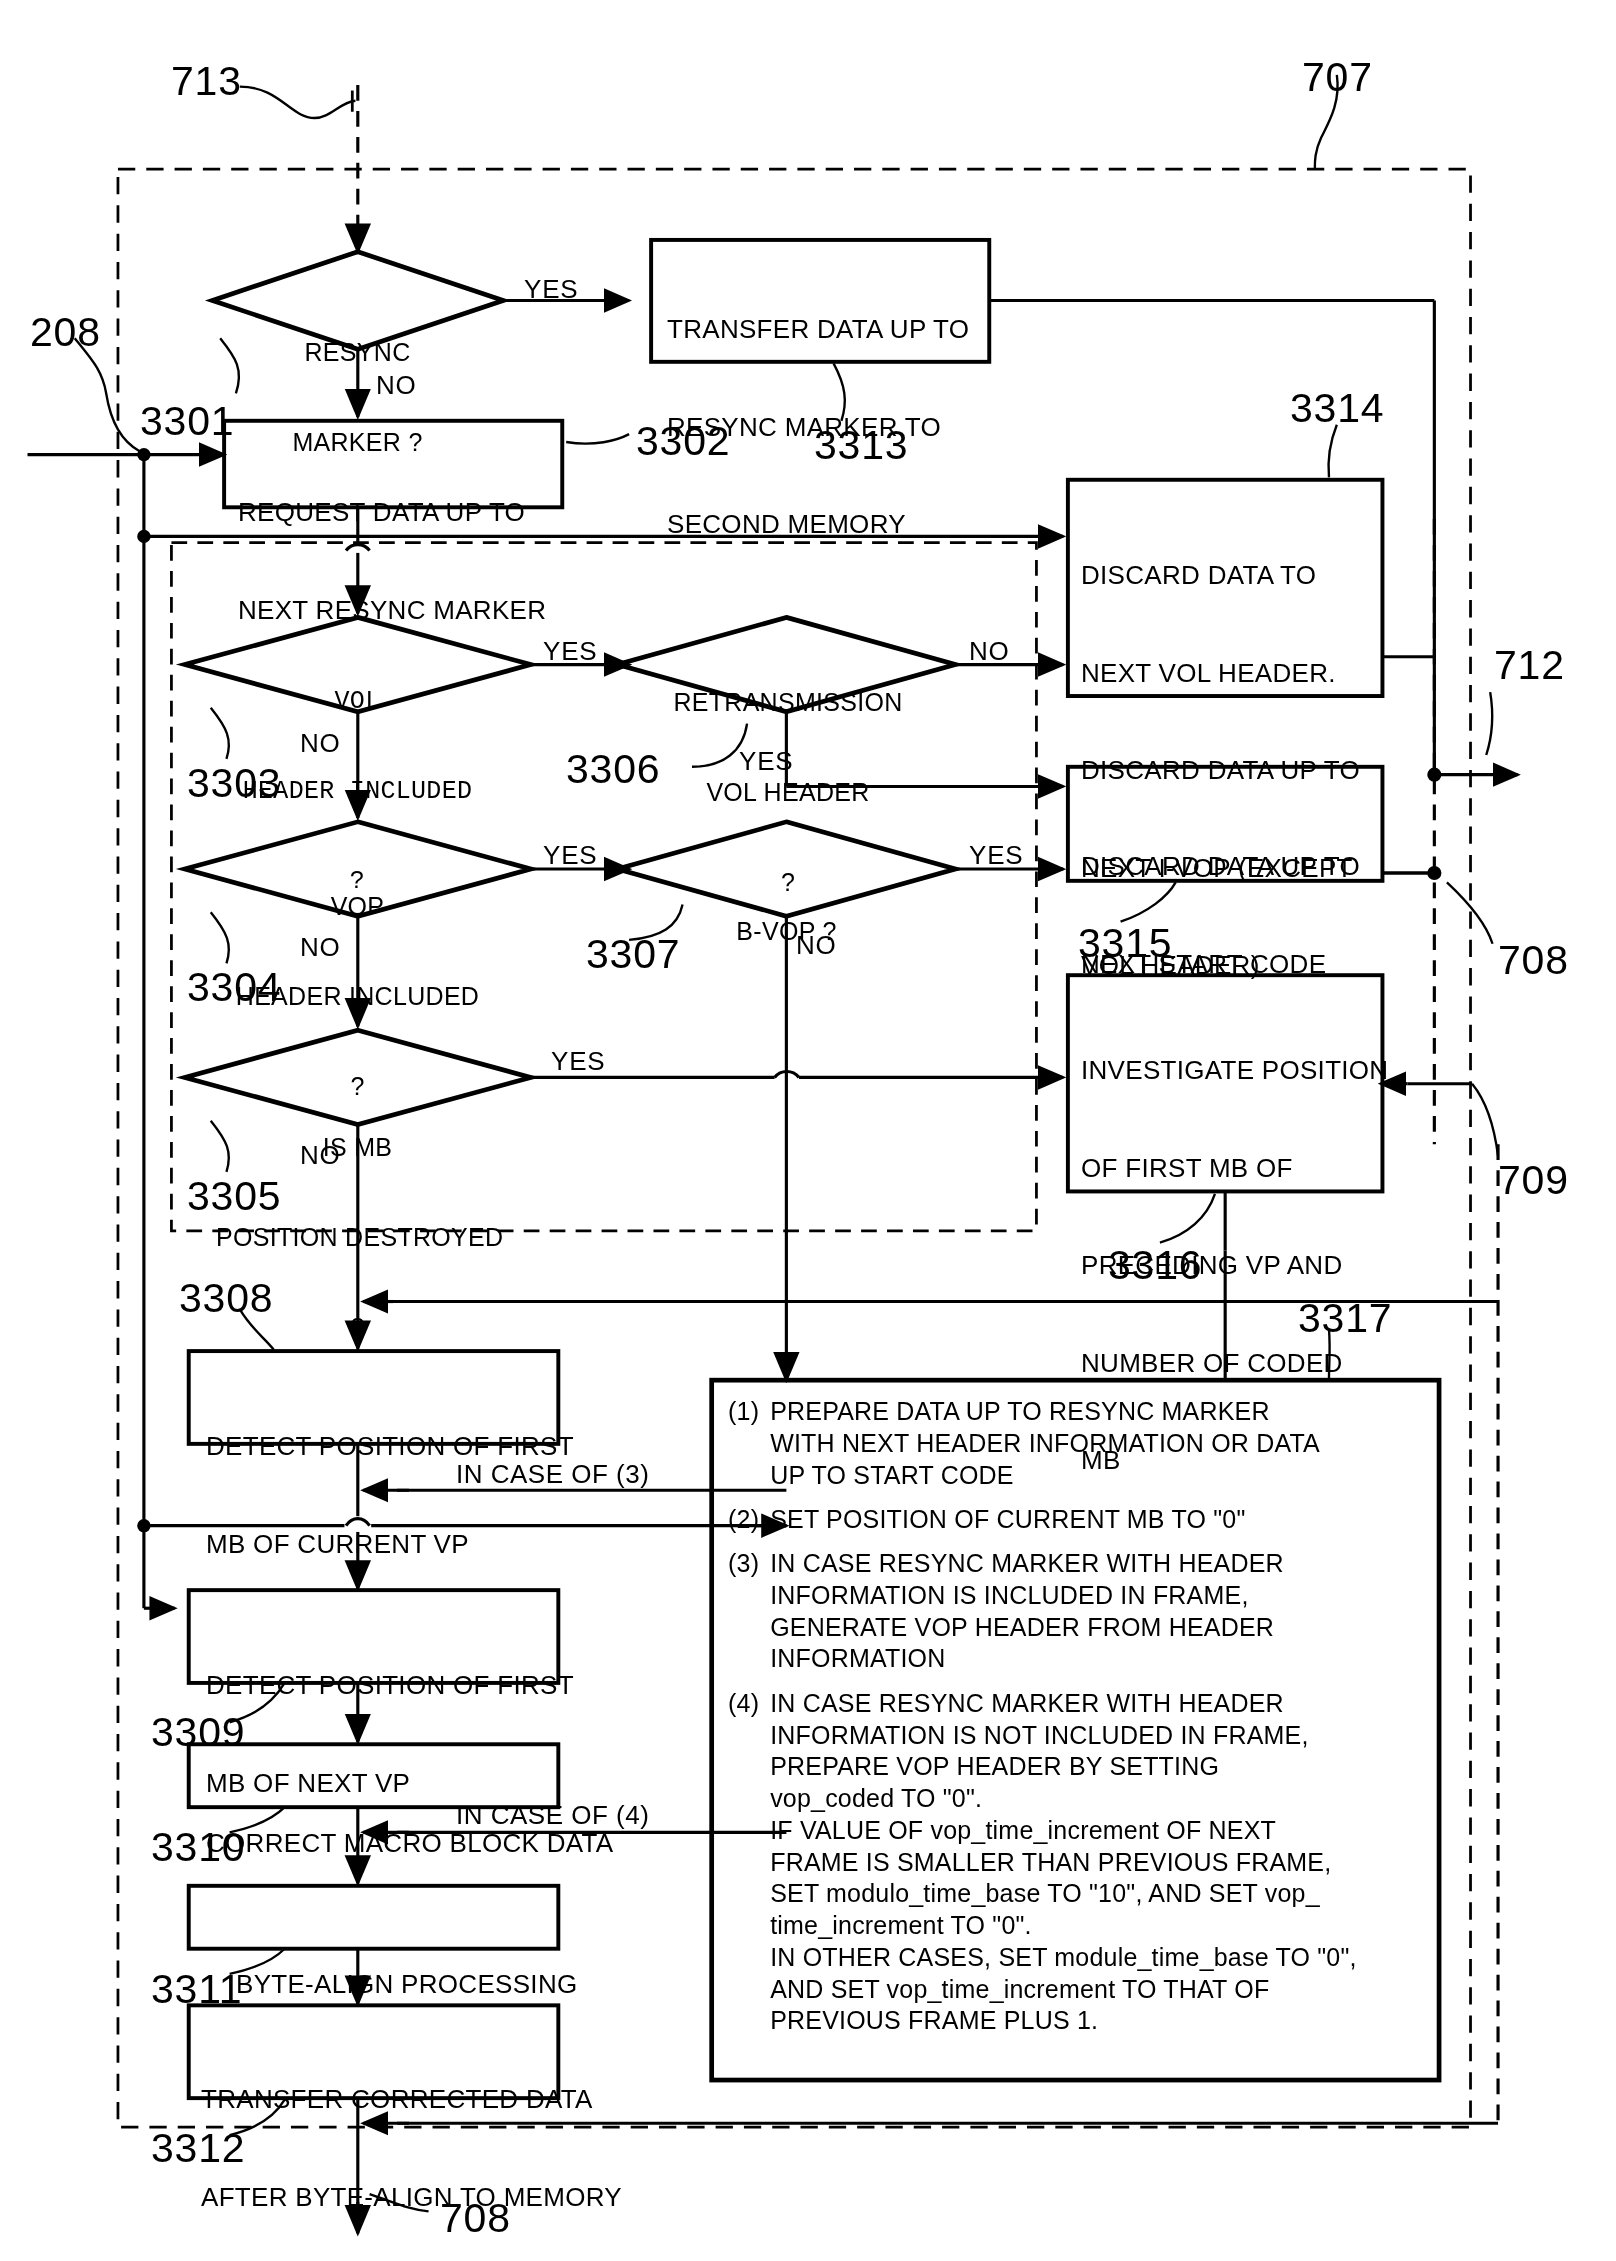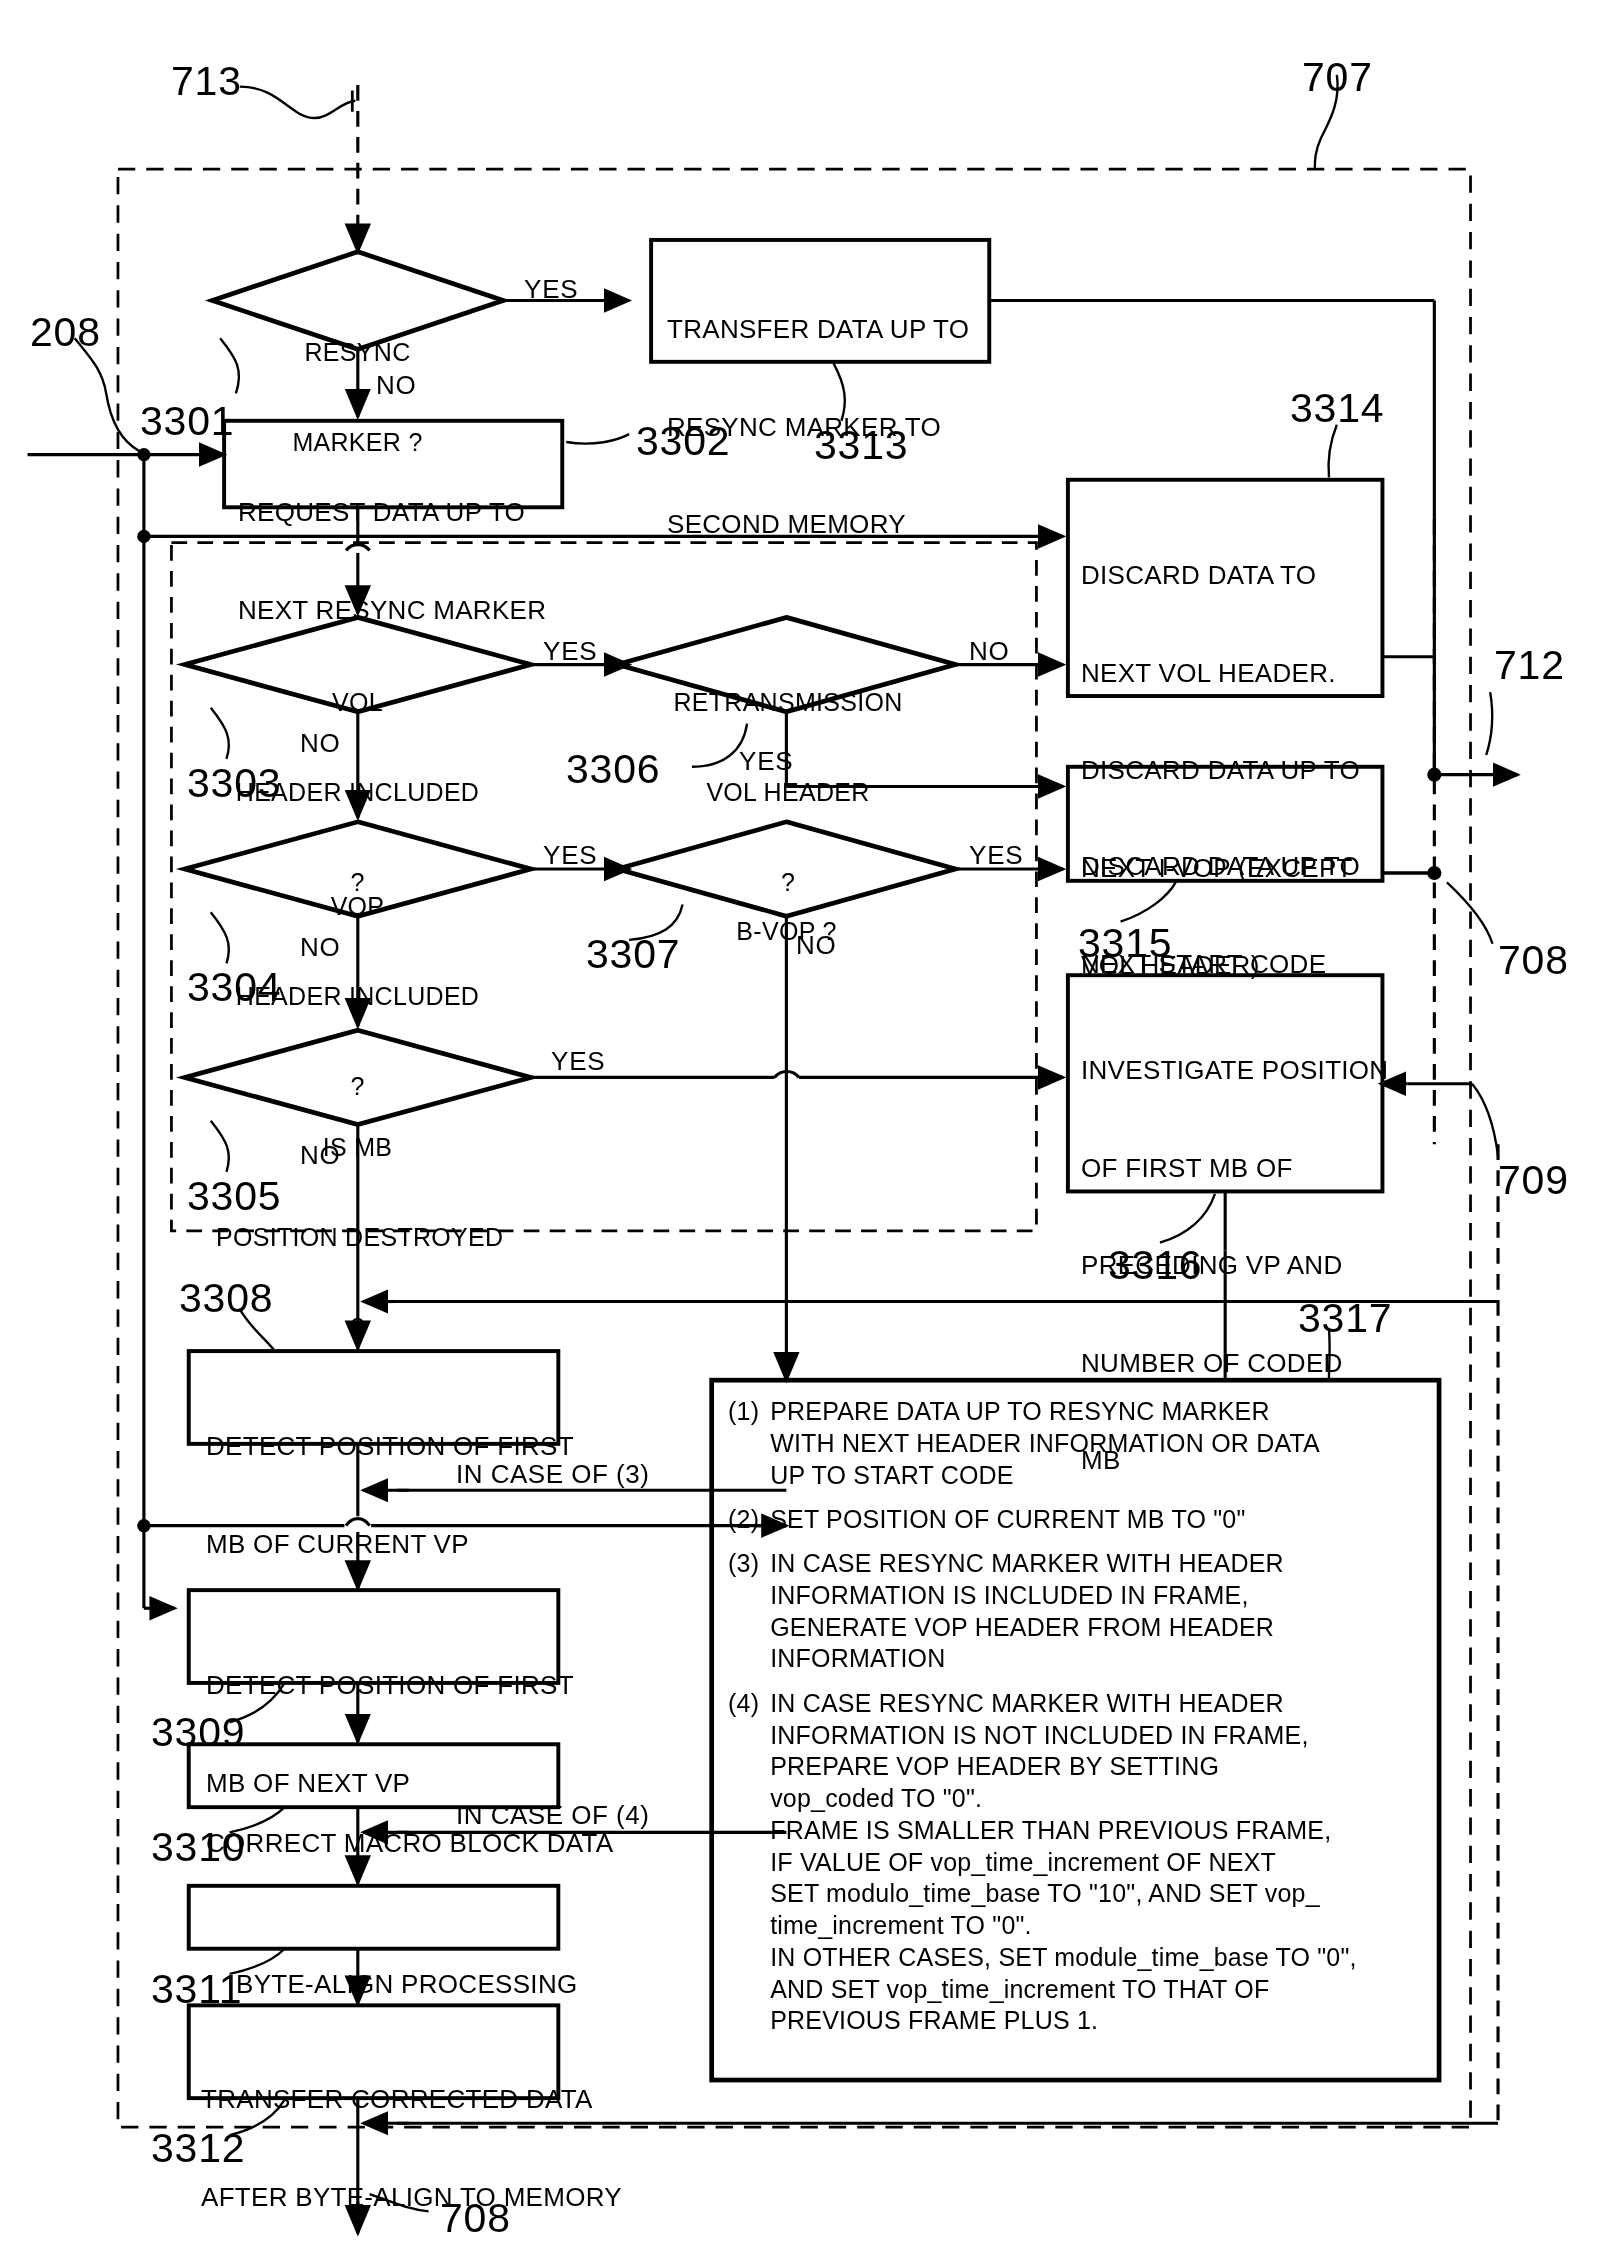--- a/index.html
+++ b/index.html
@@ -269,21 +269,21 @@
     <div>SECOND MEMORY</div>
   </div>
   <div class="lbl ref" style="left:814px; top:421px;">3313</div>
 
   <div class="lbl boxtext" style="left:238px; top:431px; width:315px;">
     <div>REQUEST DATA UP TO</div>
     <div>NEXT RESYNC MARKER</div>
   </div>
   <div class="lbl ref" style="left:636px; top:417px;">3302</div>
 
-  <div class="lbl dmdtext" style="left:216px; top:627px; width:283px;">
+  <div class="lbl dmdtext" style="left:216px; top:627px; width:283px;font-family:Liberation Mono, monospace;">
     <div>VOL</div>
     <div>HEADER INCLUDED</div>
     <div>?</div>
   </div>
   <div class="lbl ref" style="left:187px; top:759px;">3303</div>
   <div class="lbl yesno" style="left:543px; top:636px;">YES</div>
   <div class="lbl yesno" style="left:300px; top:728px;">NO</div>
 
   <div class="lbl dmdtext" style="left:662px; top:627px; width:252px;">
     <div>RETRANSMISSION</div>
@@ -404,22 +404,22 @@
       </div>
     </div>
 
     <div style="display:flex; gap:11px;">
       <div class="noteitem" style="flex:0 0 auto;">(4)</div>
       <div class="noteitem" style="flex:1 1 auto;">
         <div>IN CASE RESYNC MARKER WITH HEADER</div>
         <div>INFORMATION IS NOT INCLUDED IN FRAME,</div>
         <div>PREPARE VOP HEADER BY SETTING</div>
         <div>vop_coded TO "0".</div>
+        <div>IF VALUE OF vop_time_increment OF NEXT</div>
         <div>FRAME IS SMALLER THAN PREVIOUS FRAME,</div>
-        <div>IF VALUE OF vop_time_increment OF NEXT</div>
         <div>SET modulo_time_base TO "10", AND SET vop_</div>
         <div>time_increment TO "0".</div>
         <div>IN OTHER CASES, SET module_time_base TO "0",</div>
         <div>AND SET vop_time_increment TO THAT OF</div>
         <div>PREVIOUS FRAME PLUS 1.</div>
       </div>
     </div>
 
   </div>
 

